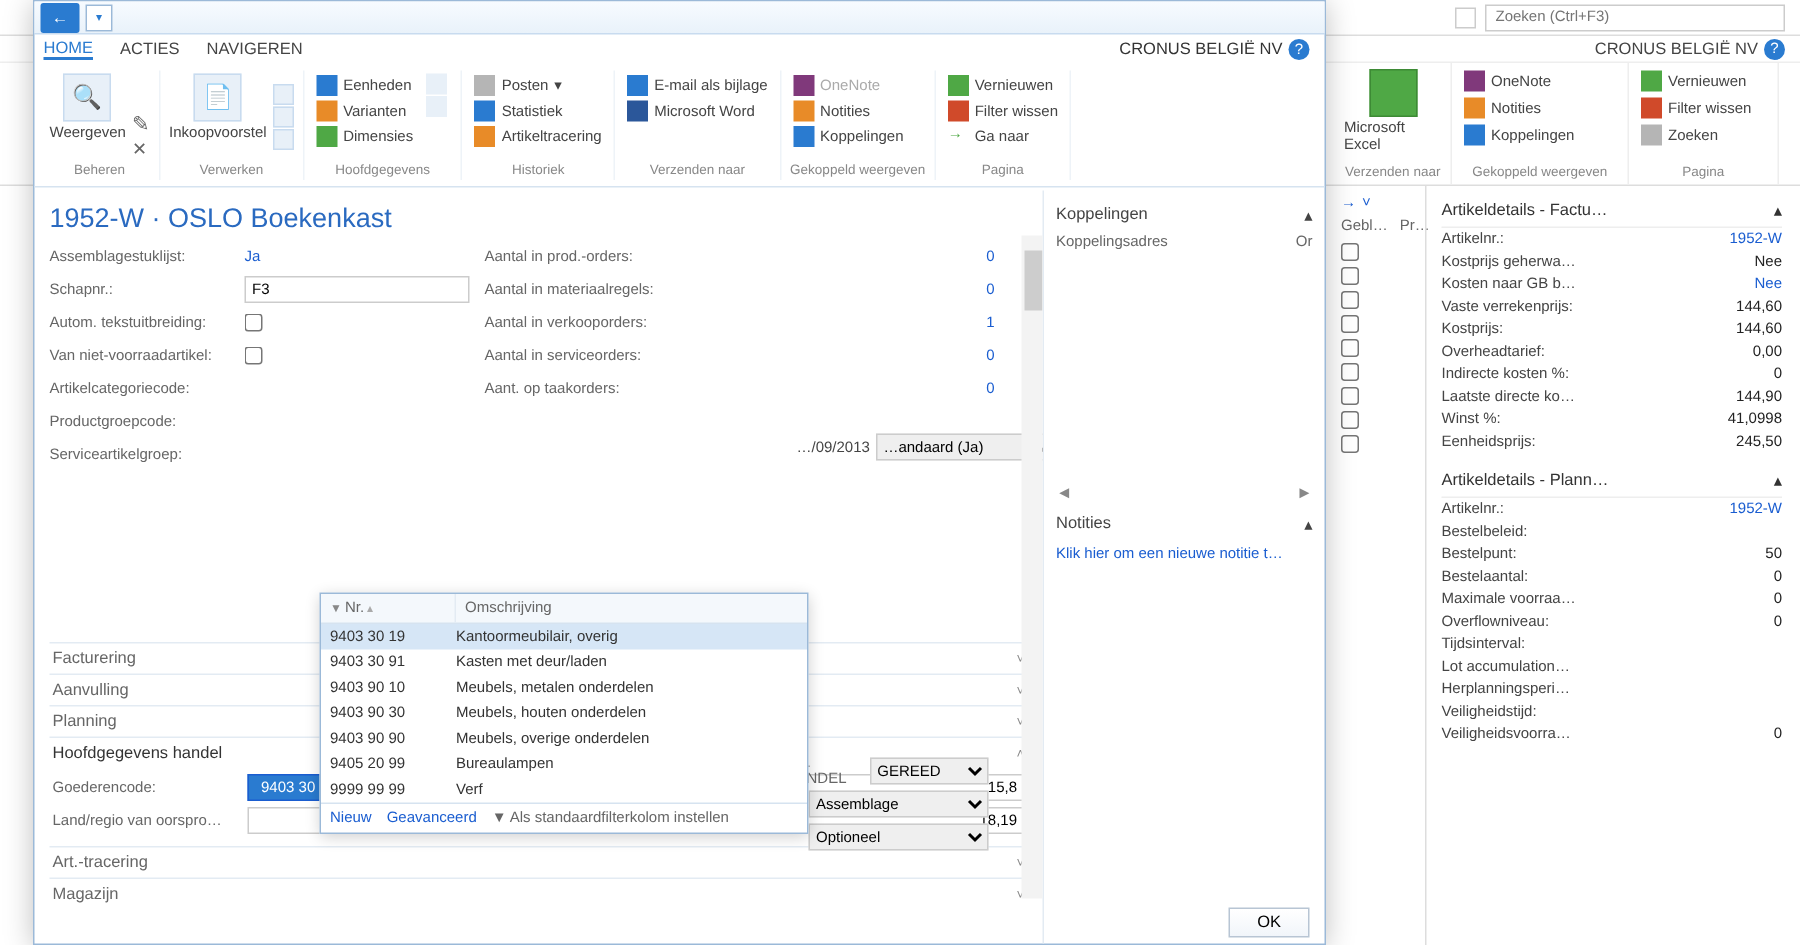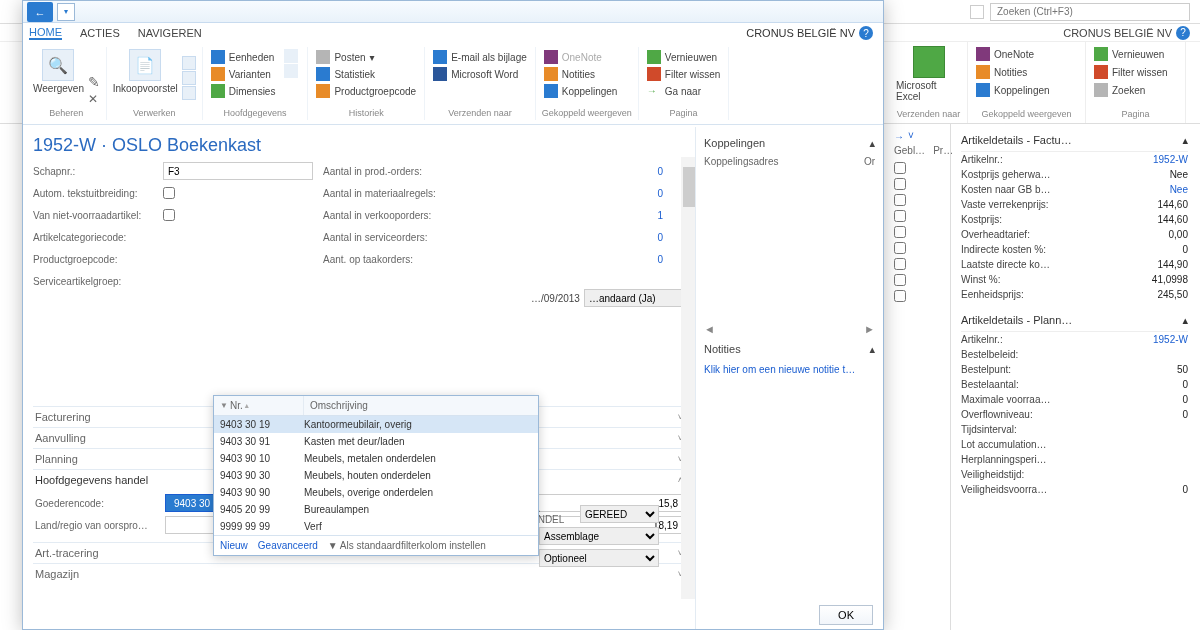--- a/index.html
+++ b/index.html
@@ -370,21 +370,21 @@
     <div class="mr-group">
       <div class="mr-top">
         <div class="mr-col">
           <div class="mr-item"><span class="ic ic-gray"></span><span>Posten</span> ▾</div>
           <div class="mr-item">
               <span class="ic ic-blue"></span>
               <span>Statistiek</span>
             </div>
           <div class="mr-item">
               <span class="ic ic-orange"></span>
-              <span>Productgroepcode</span>
+              <span>Artikeltracering</span>
             </div>
         </div>
       </div>
       <div class="mr-label">Historiek</div>
     </div>
     <div class="mr-group">
       <div class="mr-top">
         <div class="mr-col">
           <div class="mr-item">
               <span class="ic ic-blue"></span>
@@ -437,20 +437,24 @@
       <div class="mr-label">Pagina</div>
     </div>
   </div>
 
   <div class="modal-body">
     <div class="mb-left">
       <div class="page-title">1952-W · OSLO Boekenkast</div>
 
       <div class="form-area">
         <div class="form-col left">
+          <div class="frow">
+              <label>Assemblagestuklijst:</label>
+              <span class="link">Ja</span>
+            </div>
           <div class="frow">
               <label>Schapnr.:</label>
               <input type="text" value="F3" style="">
             </div>
           <div class="frow">
               <label>Autom. tekstuitbreiding:</label>
               <input type="checkbox" style="">
             </div>
           <div class="frow">
               <label>Van niet-voorraadartikel:</label>

